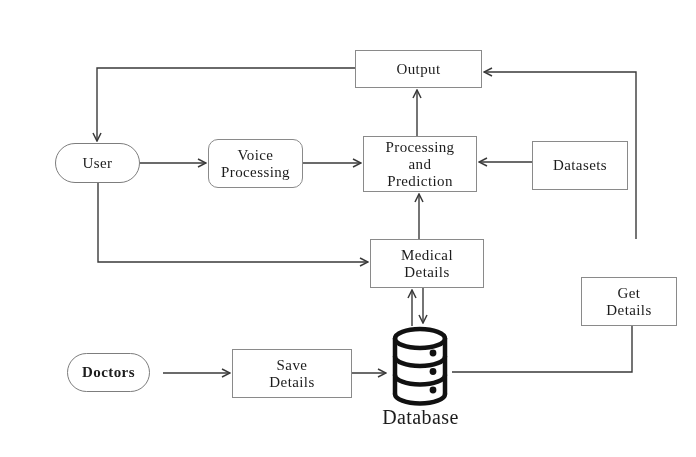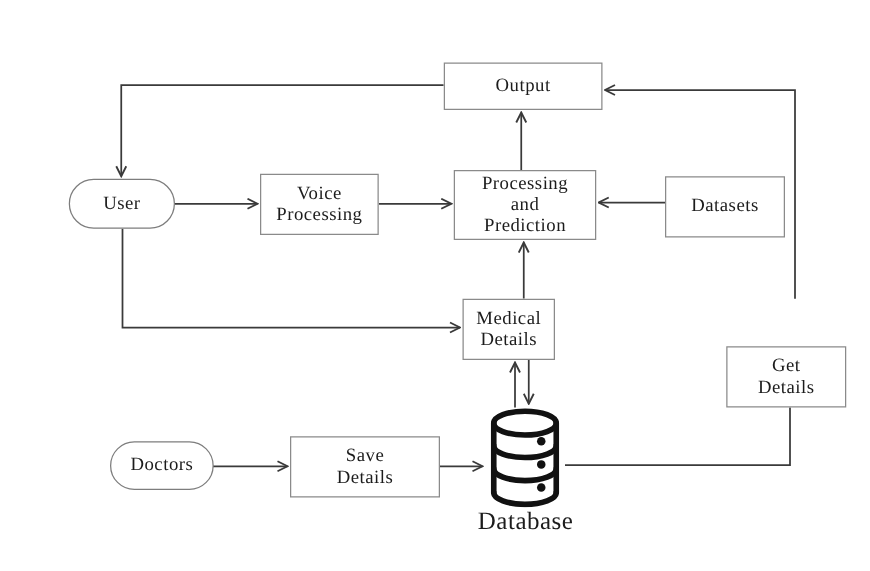--- a/index.html
+++ b/index.html
@@ -56,46 +56,46 @@
   </svg>
 
   <div class="node box" style="left:355px; top:50px; width:127px; height:38px;">
     <span>Output</span>
   </div>
 
   <div class="node oval" style="left:55px; top:143px; width:85px; height:40px;">
     <span>User</span>
   </div>
 
-  <div class="node box" style="left:208px; top:139px; width:95px; height:49px;">
+  <div class="node box" style="left:208px; top:139px; width:95px; height:49px;border-radius:10px;">
     <span>Voice</span>
     <span>Processing</span>
   </div>
 
   <div class="node box" style="left:363px; top:136px; width:114px; height:56px;">
     <span>Processing</span>
     <span>and</span>
     <span>Prediction</span>
   </div>
 
   <div class="node box" style="left:532px; top:141px; width:96px; height:49px;text-align:center;">
     <span>Datasets</span>
   </div>
 
-  <div class="node box" style="left:370px; top:239px; width:74px; height:49px;">
+  <div class="node box" style="left:370px; top:239px; width:114px; height:49px;">
     <span>Medical</span>
     <span>Details</span>
   </div>
 
   <div class="node box" style="left:581px; top:239px; width:96px; height:49px;margin-top:38px;">
     <span>Get</span>
     <span>Details</span>
   </div>
 
-  <div class="node oval" style="left:88px; top:353px; width:83px; height:39px;">
+  <div class="node oval" style="left:67px; top:353px; width:83px; height:39px;font-weight:bold;">
     <span>Doctors</span>
   </div>
 
   <div class="node box" style="left:232px; top:349px; width:120px; height:49px;">
     <span>Save</span>
     <span>Details</span>
   </div>
 
   <div class="db-wrap">
     <svg class="db-icon" width="64" height="80" viewBox="0 0 64 80" xmlns="http://www.w3.org/2000/svg">

